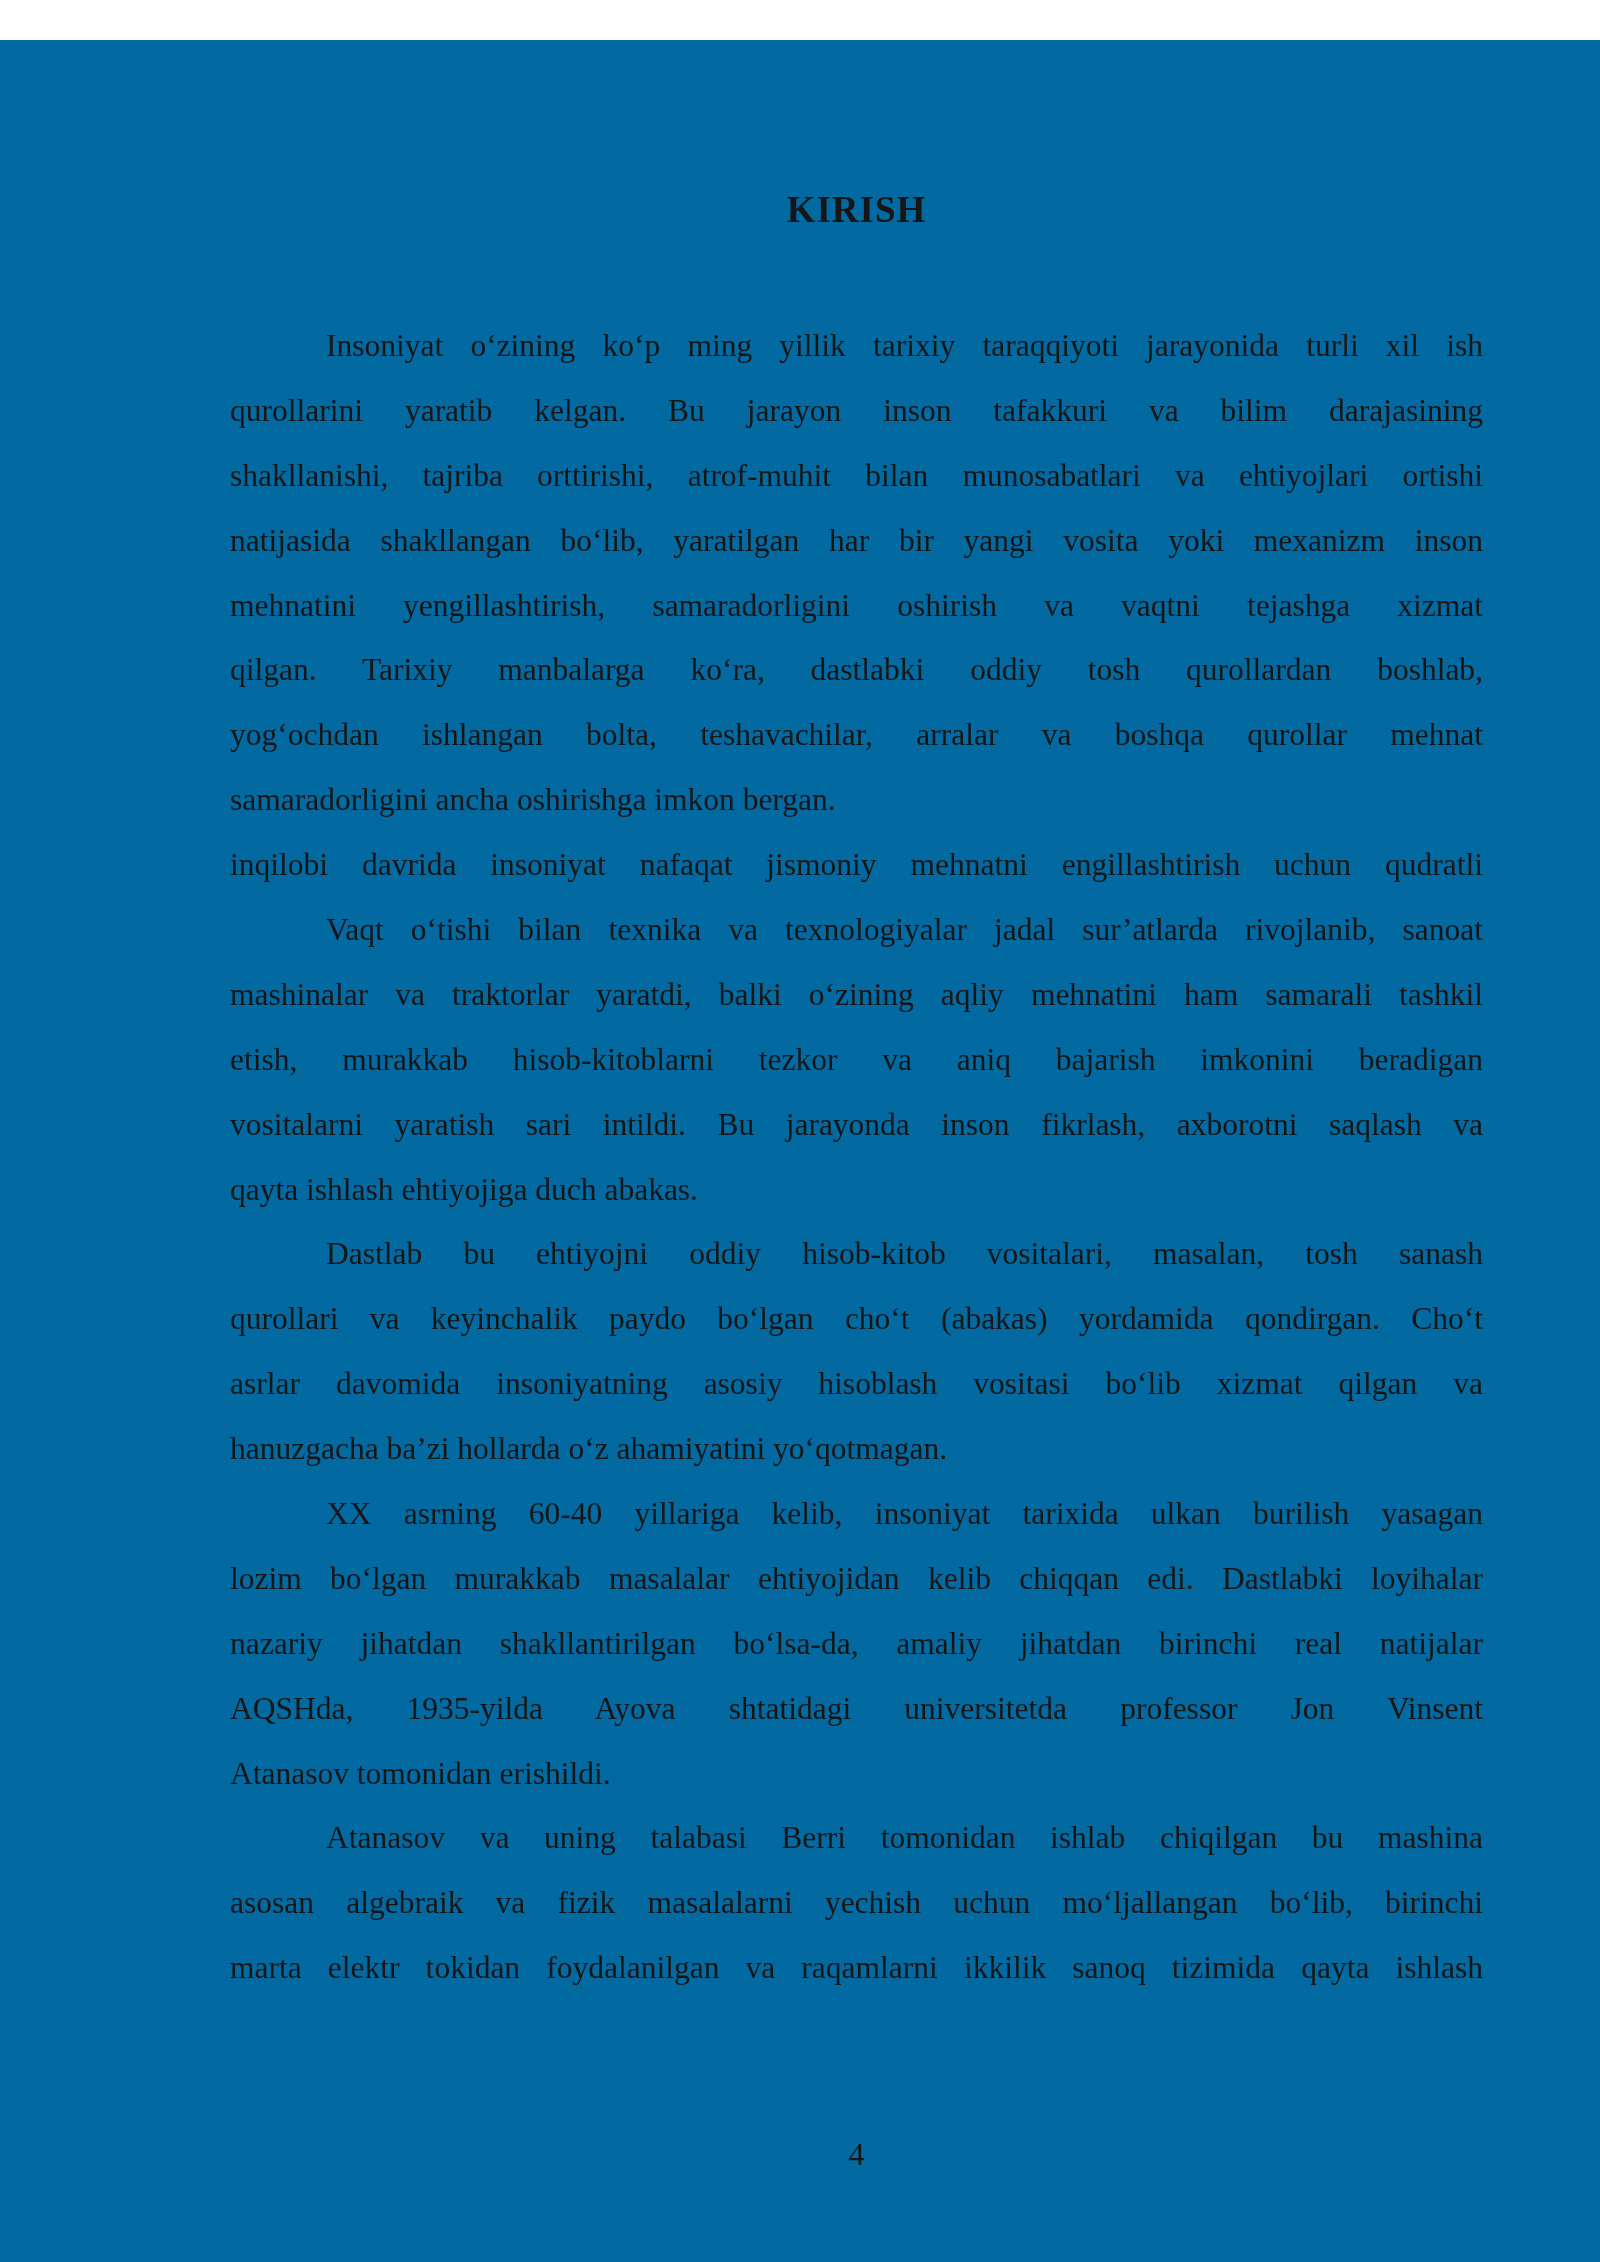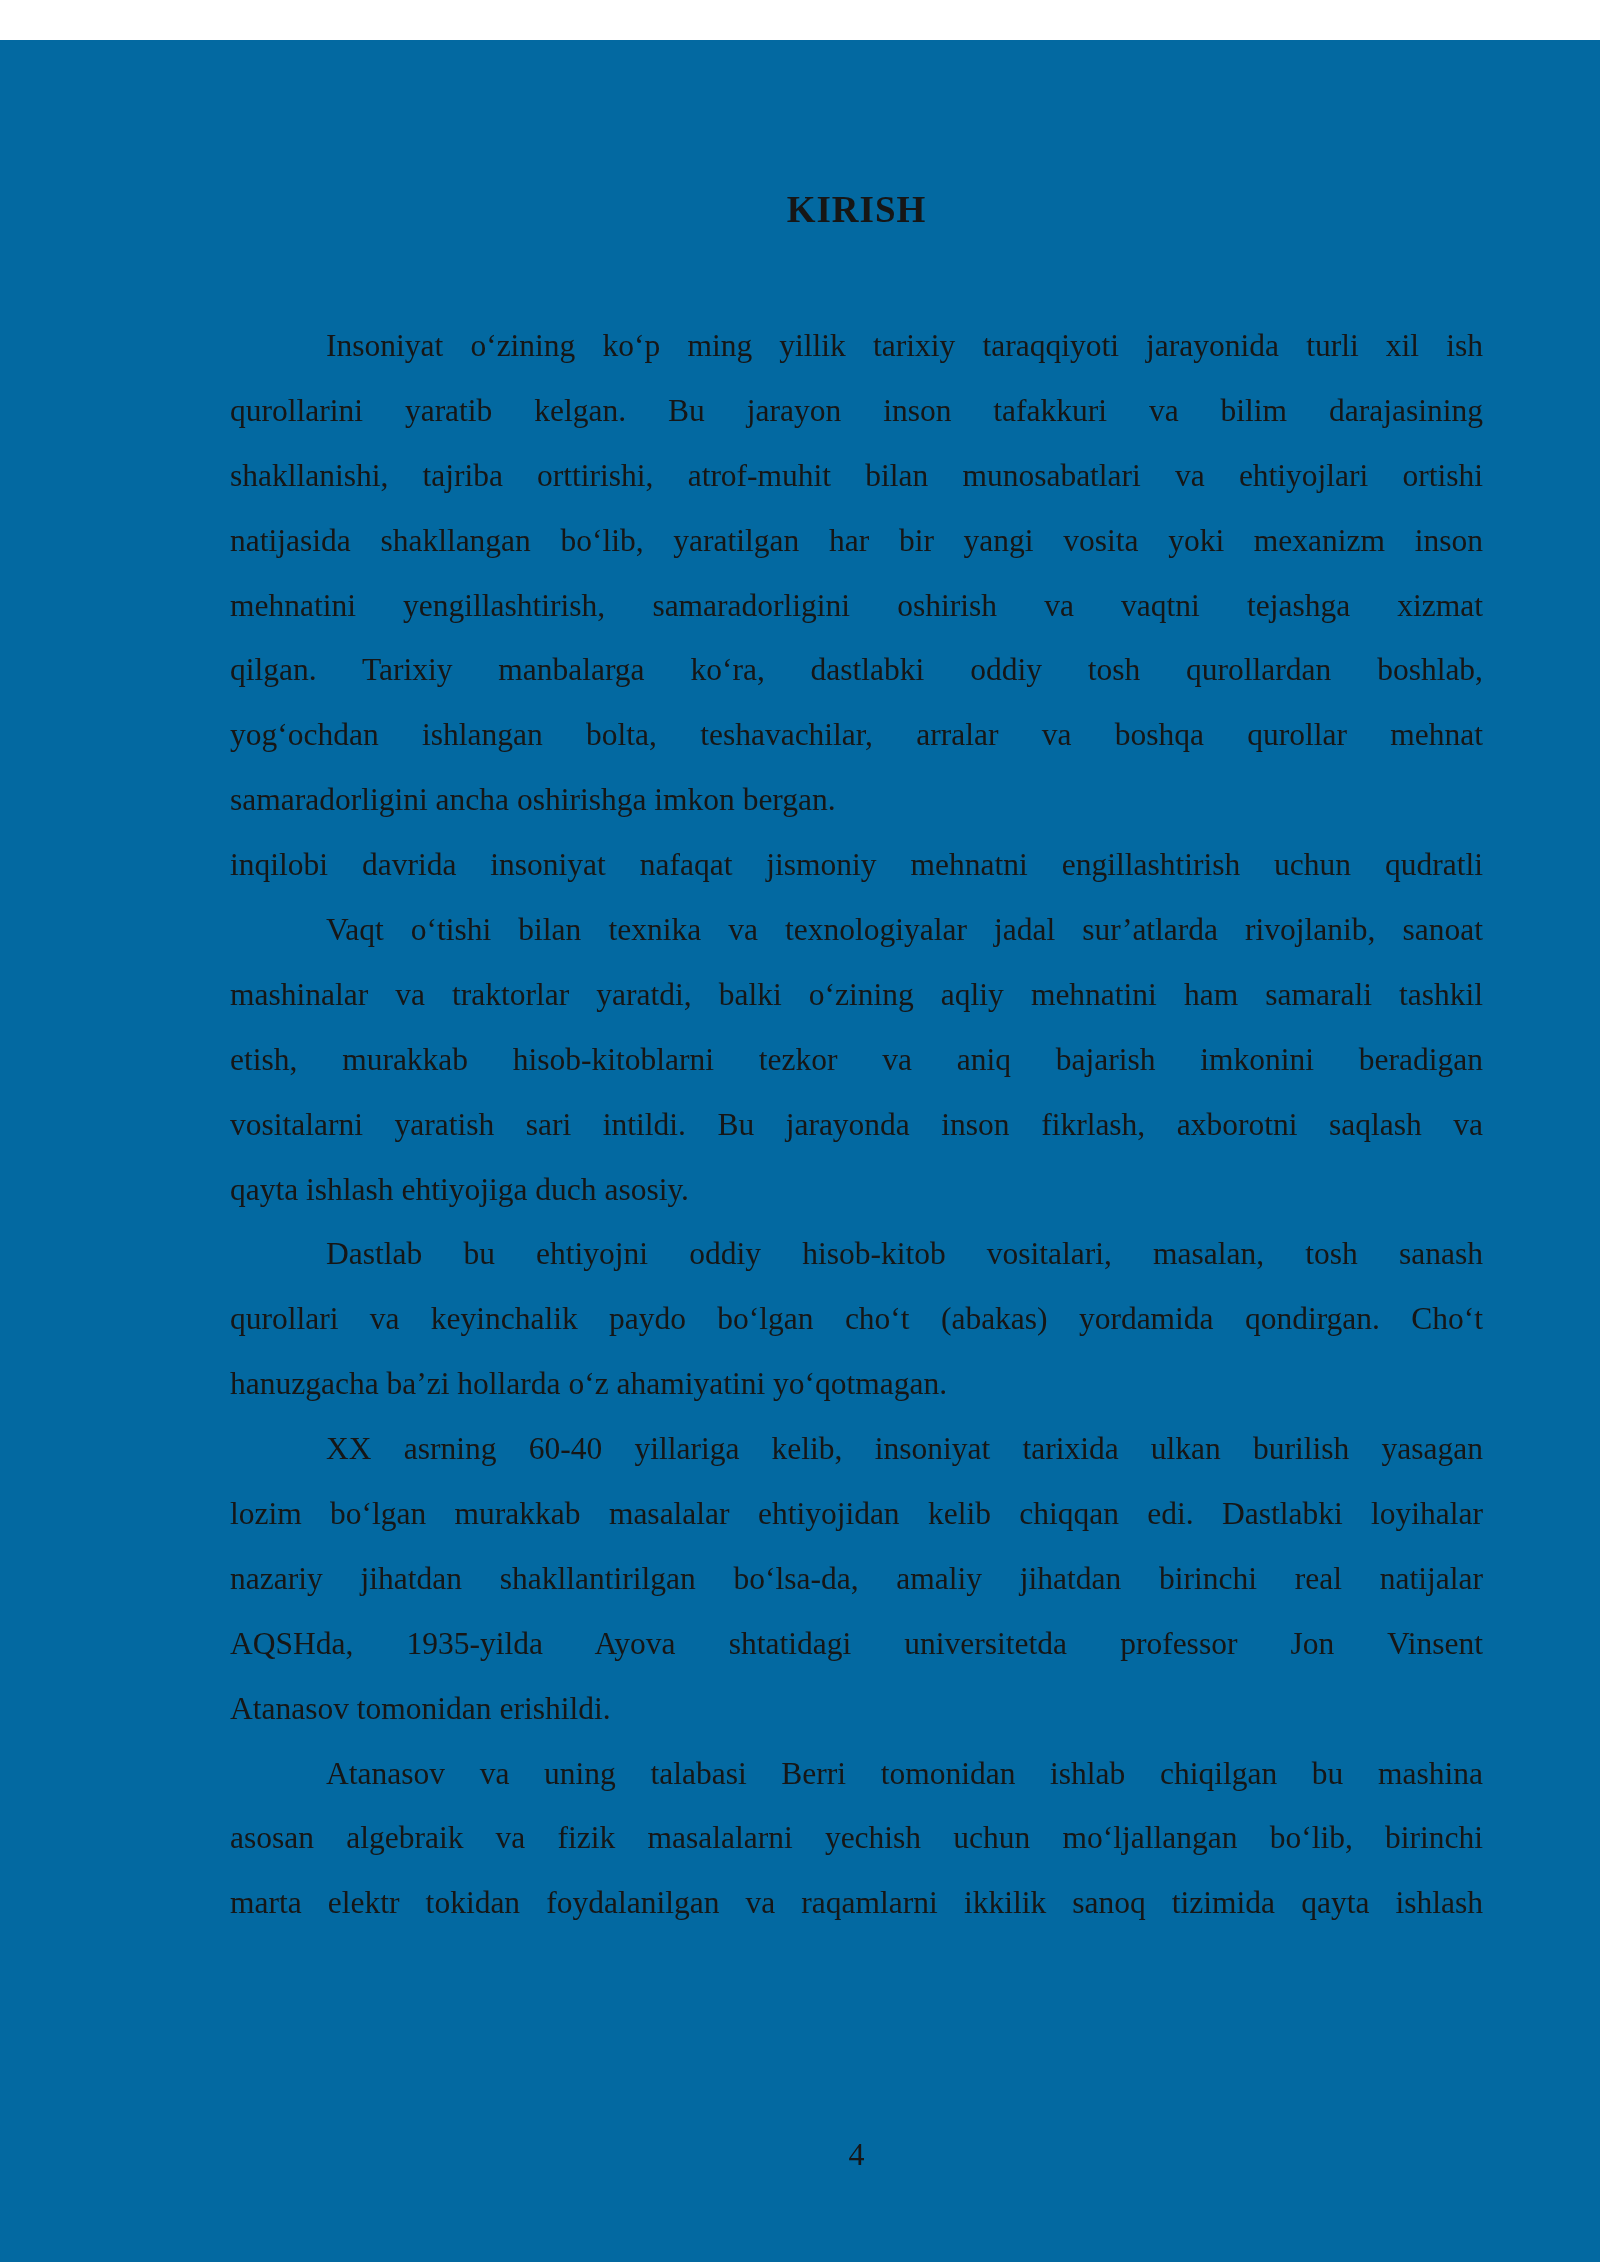--- a/index.html
+++ b/index.html
@@ -81,25 +81,26 @@
         <div class="line">qilgan. Tarixiy manbalarga ko‘ra, dastlabki oddiy tosh qurollardan boshlab,</div>
         <div class="line">yog‘ochdan ishlangan bolta, teshavachilar, arralar va boshqa qurollar mehnat</div>
         <div class="line last">samaradorligini ancha oshirishga imkon bergan.</div>
       </div>
       <div class="para">
         <div class="line">inqilobi davrida insoniyat nafaqat jismoniy mehnatni engillashtirish uchun qudratli</div>
         <div class="line first">Vaqt o‘tishi bilan texnika va texnologiyalar jadal sur’atlarda rivojlanib, sanoat</div>
         <div class="line">mashinalar va traktorlar yaratdi, balki o‘zining aqliy mehnatini ham samarali tashkil</div>
         <div class="line">etish, murakkab hisob-kitoblarni tezkor va aniq bajarish imkonini beradigan</div>
         <div class="line">vositalarni yaratish sari intildi. Bu jarayonda inson fikrlash, axborotni saqlash va</div>
-        <div class="line last">qayta ishlash ehtiyojiga duch asosiy.</div>
+        <div class="line last">qayta ishlash ehtiyojiga duch abakas.</div>
       </div>
       <div class="para">
         <div class="line first">Dastlab bu ehtiyojni oddiy hisob-kitob vositalari, masalan, tosh sanash</div>
         <div class="line">qurollari va keyinchalik paydo bo‘lgan cho‘t (abakas) yordamida qondirgan. Cho‘t</div>
+        <div class="line">asrlar davomida insoniyatning asosiy hisoblash vositasi bo‘lib xizmat qilgan va</div>
         <div class="line last">hanuzgacha ba’zi hollarda o‘z ahamiyatini yo‘qotmagan.</div>
       </div>
       <div class="para">
         <div class="line first">XX asrning 60-40 yillariga kelib, insoniyat tarixida ulkan burilish yasagan</div>
         <div class="line">lozim bo‘lgan murakkab masalalar ehtiyojidan kelib chiqqan edi. Dastlabki loyihalar</div>
         <div class="line">nazariy jihatdan shakllantirilgan bo‘lsa-da, amaliy jihatdan birinchi real natijalar</div>
         <div class="line">AQSHda, 1935-yilda Ayova shtatidagi universitetda professor Jon Vinsent</div>
         <div class="line last">Atanasov tomonidan erishildi.</div>
       </div>
       <div class="para">

